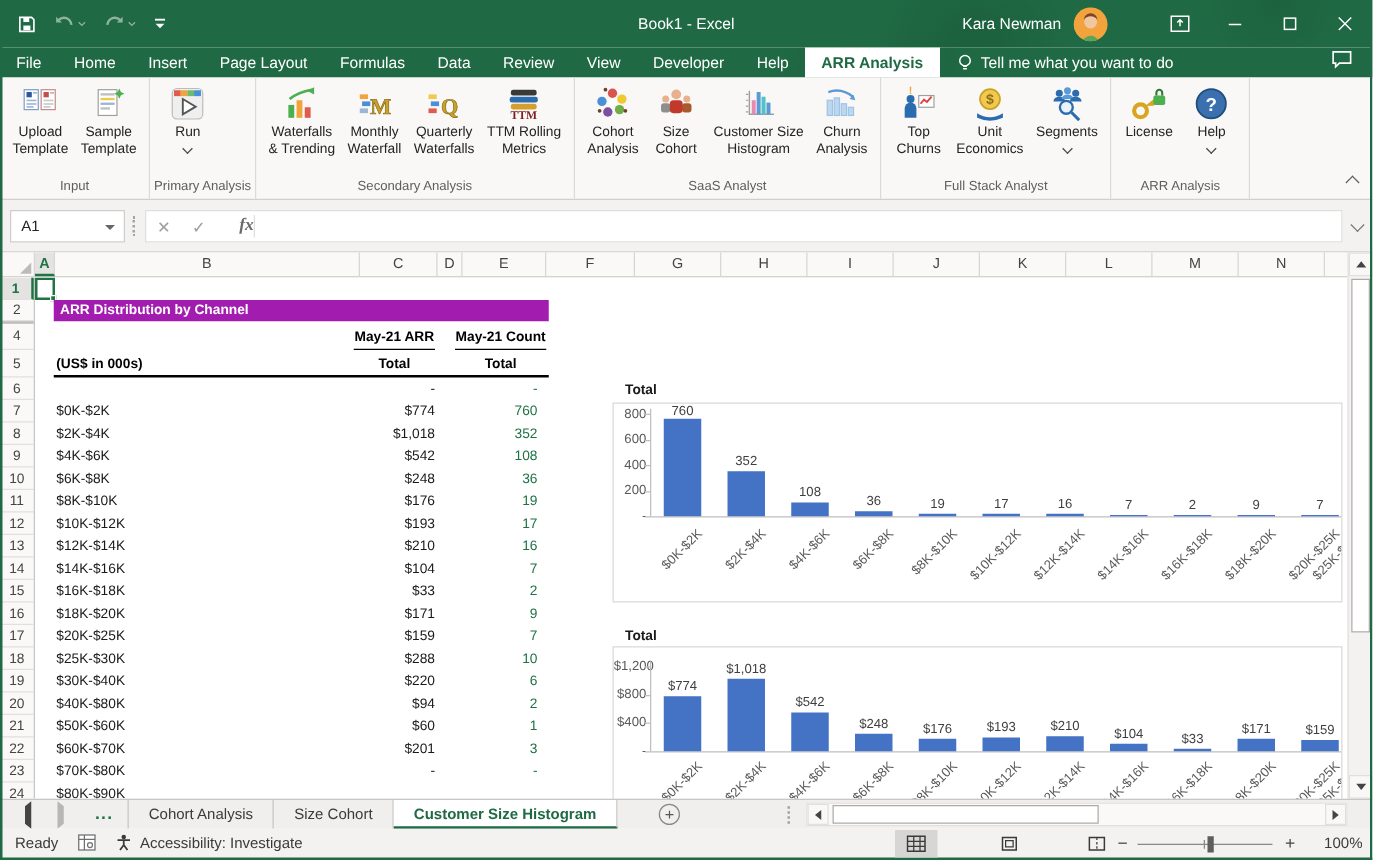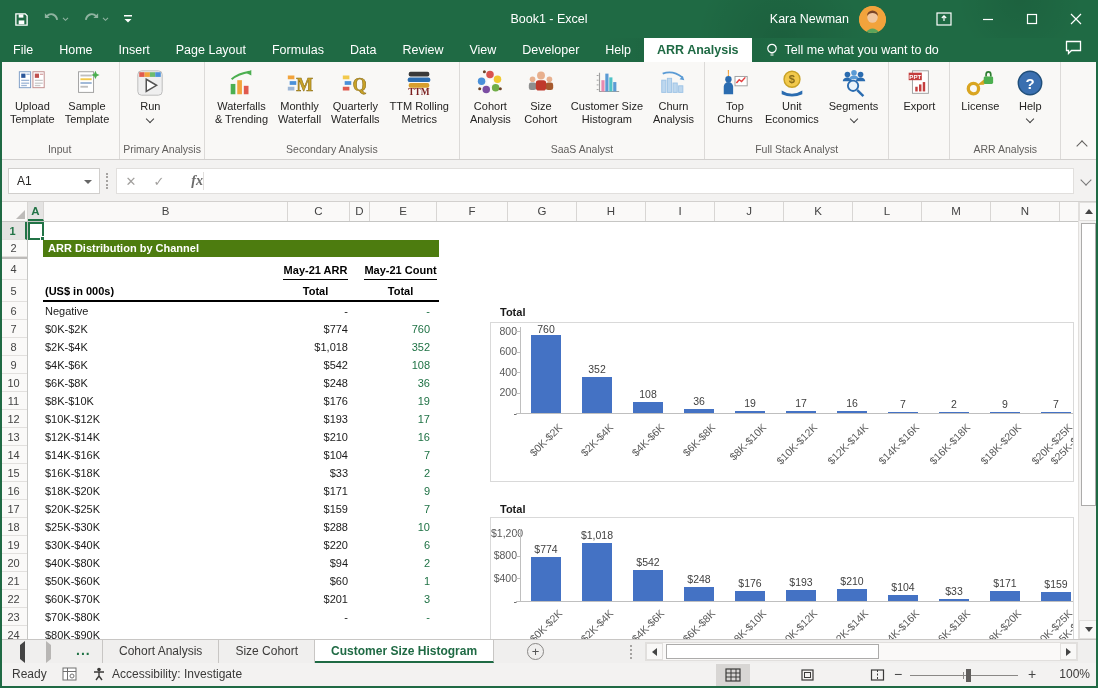--- a/index.html
+++ b/index.html
@@ -71,21 +71,21 @@
   
   #sheet { position:absolute; left:0; top:222px; width:1078px; height:417px; background:#fff; overflow:hidden; }
   #rowheaders { position:absolute; left:0; top:0; width:28px; height:417px; background:#FAF9F8; border-right:1px solid #C6C6C4; }
   .rowhdr { position:absolute; left:0; width:27px; text-align:center; font-size:11px; color:#444; border-bottom:1px solid #E2E0DE; }
   .rowhdr.sel { background:#E4E3E2; border-right:2px solid #217346; color:#217346; font-weight:bold; }
   .cell { position:absolute; font-size:11px; color:#1a1a1a; white-space:nowrap; }
   .cell.right { text-align:right; }
   .cell.green { color:#1F7245; }
   #sel-a1 { position:absolute; left:28px; top:0; width:16px; height:18px; border:2px solid #217346; background:#fff; }
   #sel-a1 i { position:absolute; right:-3px; bottom:-3px; width:5px; height:5px; background:#217346; border:1px solid #fff; }
-  #tbl-banner { position:absolute; left:43px; top:18px; width:396px; height:17px; background:#4d7c0f; color:#fff;
+  #tbl-banner { position:absolute; left:43px; top:18px; width:396px; height:17px; background:#a21caf; color:#fff;
     font-size:11px; font-weight:bold; line-height:17px; padding-left:5px; }
   .grp-hdr { position:absolute; top:37px; height:21px; line-height:23px; font-size:11px; font-weight:bold;
     text-align:center; border-bottom:1px solid #000; }
   .sub-hdr { position:absolute; top:58px; height:20px; line-height:22px; font-size:11px; font-weight:bold; text-align:center; }
   #unit-lbl { position:absolute; left:45px; top:58px; height:20px; line-height:22px; font-size:11px; font-weight:bold; }
   #thickline { position:absolute; left:43px; top:77.5px; width:396px; height:2.5px; background:#000; }
   .chart-title { position:absolute; font-size:11px; font-weight:bold; color:#1a1a1a; }
   .chart-box { position:absolute; background:#fff; border:1px solid #D9D9D9; overflow:hidden; }
   .bar { position:absolute; background:#4472C4; }
   .vlabel { position:absolute; font-size:10.5px; color:#3F3F3F; text-align:center; width:54px; }
@@ -448,38 +448,20 @@
                 <path d="M18 14 a5 4 0 0 1 10 0 z" fill="#2B6CB0"></path>
                 <circle cx="15" cy="19" r="5.5" fill="#EAF3FB" stroke="#2B6CB0" stroke-width="2"></circle>
                 <line x1="19.5" y1="23.5" x2="26" y2="30" stroke="#2B6CB0" stroke-width="2.6"></line>
               </svg>
             </div>
             <div class="rlbl">Segments</div>
             <div class="rchev"></div>
           </div>
         </div>
         <div class="rglabel">Full Stack Analyst</div>
-      </div>
-      <div class="rgroup">
-        <div class="ritems">
-          <div class="rbtn">
-            <div class="ricon">
-              <svg width="30" height="30" viewBox="0 0 32 32">
-                <rect x="9" y="3" width="17" height="24" fill="#fff" stroke="#9E9E9E"></rect>
-                <rect x="5" y="5" width="14" height="8" fill="#C43E3E"></rect>
-                <text x="12" y="11.5" font-size="6.5" font-weight="bold" fill="#fff" text-anchor="middle">PPT</text>
-                <rect x="12" y="20" width="2.6" height="5" fill="#C43E3E"></rect>
-                <rect x="16" y="17.5" width="2.6" height="7.5" fill="#C43E3E"></rect>
-                <rect x="20" y="15" width="2.6" height="10" fill="#C43E3E"></rect>
-              </svg>
-            </div>
-            <div class="rlbl">Export</div>
-          </div>
-        </div>
-        <div class="rglabel"></div>
       </div>
       <div class="rgroup">
         <div class="ritems">
           <div class="rbtn">
             <div class="ricon">
               <svg width="30" height="30" viewBox="0 0 32 32">
                 <circle cx="9" cy="22" r="5.5" fill="none" stroke="#D9A521" stroke-width="3.5"></circle>
                 <path d="M13 18 L24 9 l3 2.5 -2.5 2 -2 -1 -1.5 1.5 1 2 -2 1.8 z" fill="#D9A521"></path>
                 <rect x="20" y="9" width="10" height="8" rx="1.5" fill="#4CAF50"></rect>
                 <path d="M22.5 9 v-2.2 a2.5 2.7 0 0 1 5 0 V9" fill="none" stroke="#2E7D32" stroke-width="1.8"></path>
@@ -573,21 +555,20 @@
       <i></i>
     </div>
 
   <div id="tbl-banner">ARR Distribution by Channel</div>
   <div class="grp-hdr" style="left:283px;width:65px;">May-21 ARR</div>
   <div class="grp-hdr" style="left:364px;width:73px;">May-21 Count</div>
   <div id="unit-lbl">(US$ in 000s)</div>
   <div class="sub-hdr" style="left:283px;width:65px;">Total</div>
   <div class="sub-hdr" style="left:364px;width:73px;">Total</div>
   <div id="thickline"></div>
-<div class="cell" style="left: 45px; width: 238px; top: 80px; height: 18px; line-height: 18px;">Negative</div>
     <div class="cell right" style="left: 268px; width: 80px; top: 80px; height: 18px; line-height: 18px;">-</div>
     <div class="cell right green" style="left: 360px; width: 70px; top: 80px; height: 18px; line-height: 18px;">-</div>
     <div class="cell" style="left: 45px; width: 238px; top: 98px; height: 18px; line-height: 18px;">$0K-$2K</div>
     <div class="cell right" style="left: 268px; width: 80px; top: 98px; height: 18px; line-height: 18px;">$774</div>
     <div class="cell right green" style="left: 360px; width: 70px; top: 98px; height: 18px; line-height: 18px;">760</div>
     <div class="cell" style="left: 45px; width: 238px; top: 116px; height: 18px; line-height: 18px;">$2K-$4K</div>
     <div class="cell right" style="left: 268px; width: 80px; top: 116px; height: 18px; line-height: 18px;">$1,018</div>
     <div class="cell right green" style="left: 360px; width: 70px; top: 116px; height: 18px; line-height: 18px;">352</div>
     <div class="cell" style="left: 45px; width: 238px; top: 134px; height: 18px; line-height: 18px;">$4K-$6K</div>
     <div class="cell right" style="left: 268px; width: 80px; top: 134px; height: 18px; line-height: 18px;">$542</div>

